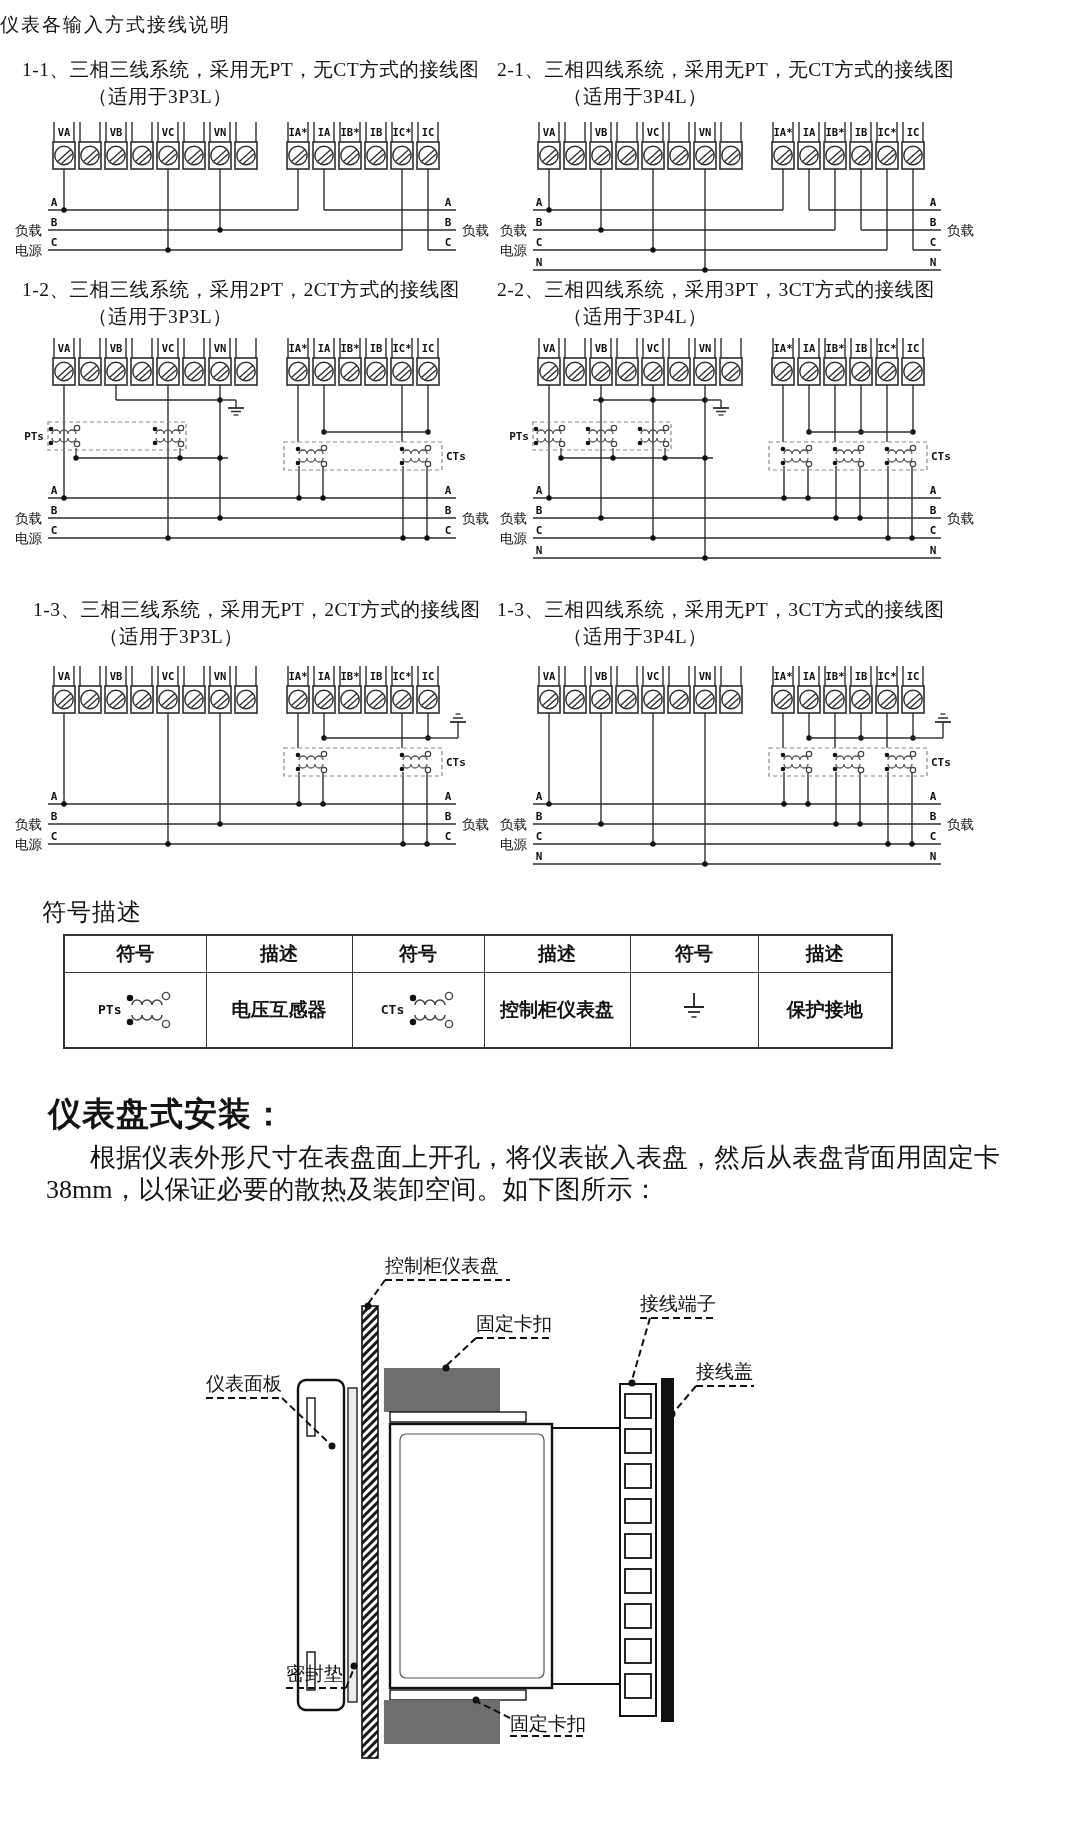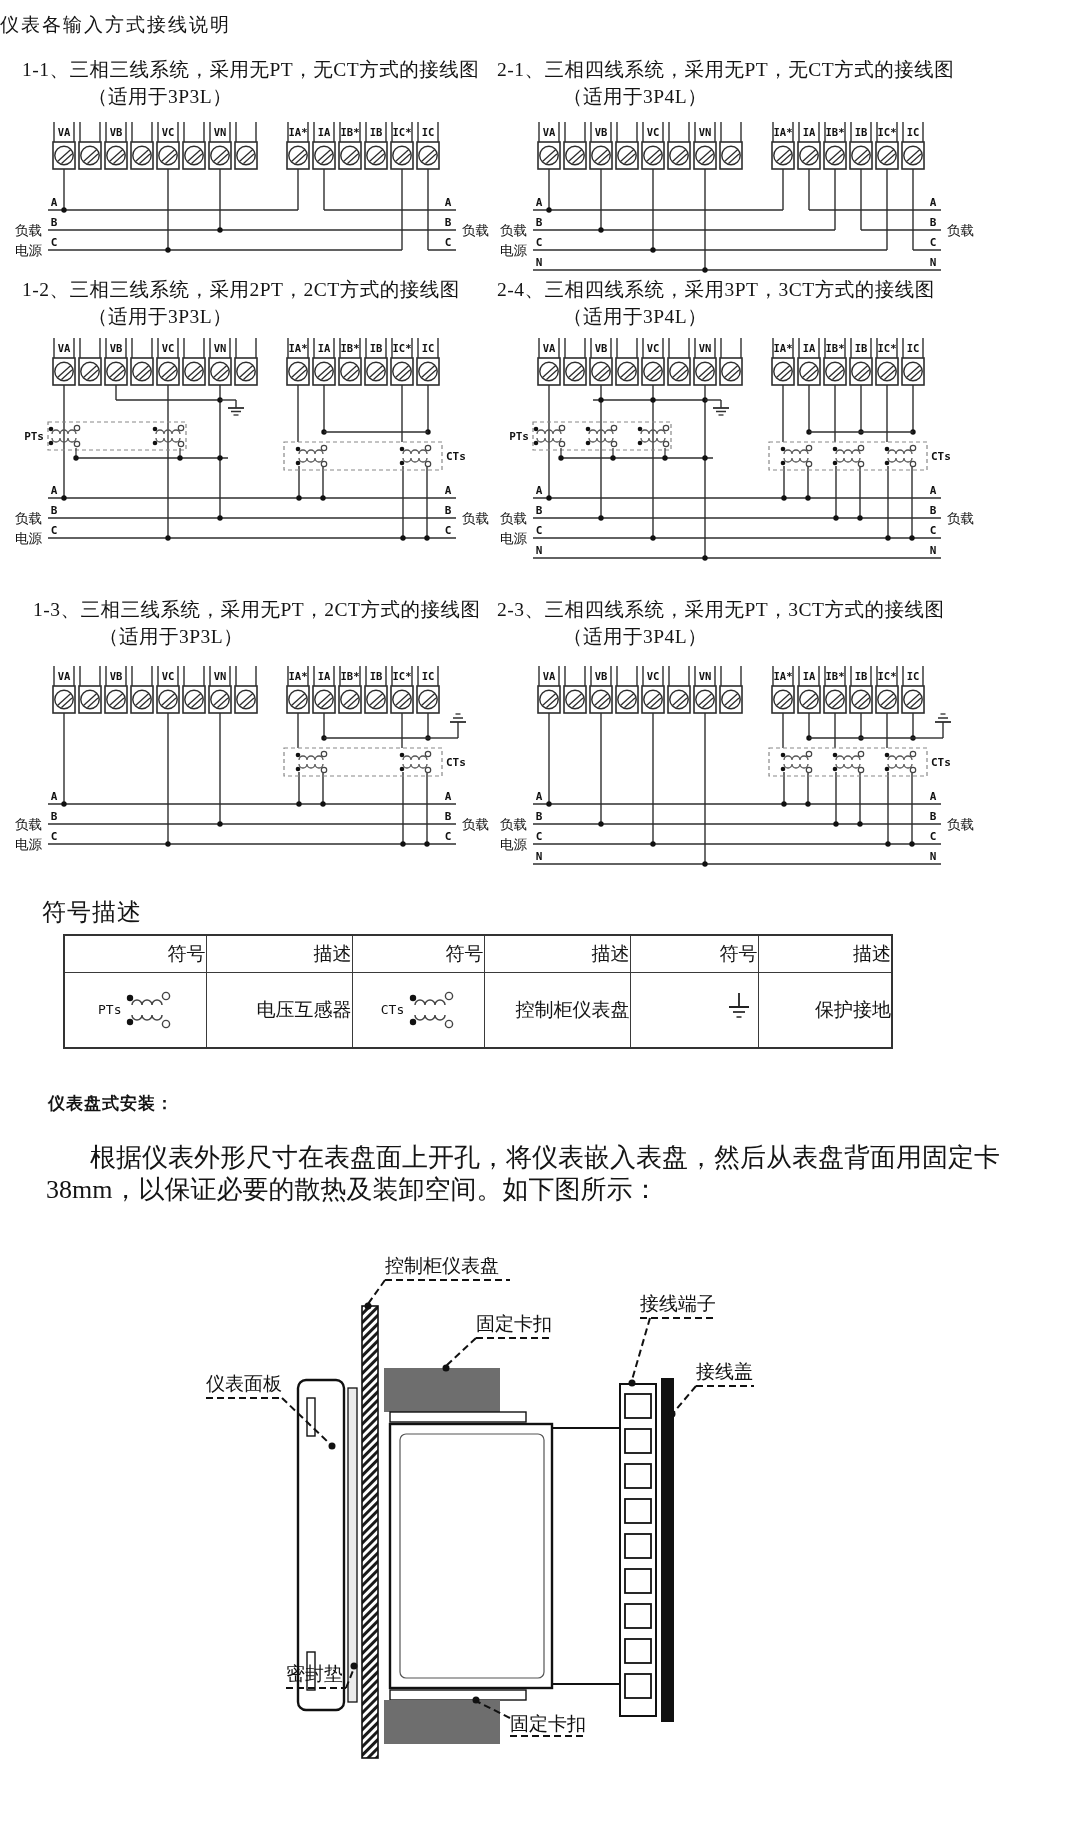--- a/index.html
+++ b/index.html
@@ -5,26 +5,26 @@
   *{box-sizing:border-box}
   body{margin:0;background:#fff}
   .page{position:relative;width:1080px;height:1831px;background:#fff;overflow:hidden;
         font-family:"Liberation Serif","DejaVu Serif",serif;color:#141414}
   .title{position:absolute;top:12px;left:0;width:100%;font-size:19px;letter-spacing:2px}
   .dg-head{position:absolute;font-size:19.5px;line-height:27px;white-space:nowrap;letter-spacing:.5px}
   .dg-head .sub{display:block;padding-left:66px}
   .dg{position:absolute}
   .sym-title{position:absolute;font-size:24px;letter-spacing:1px}
   table.sym{position:absolute;border-collapse:collapse;table-layout:fixed;border:2.5px solid #333;background:#fff}
-  table.sym th,table.sym td{border:1.4px solid #3a3a3a;text-align:right;font-weight:normal;padding:0}
+  table.sym th,table.sym td{border:1.4px solid #3a3a3a;text-align:center;font-weight:bold;padding:0}
   table.sym th{font-size:19px;height:37px}
   table.sym td{font-size:19px;height:76px}
   .symcell{display:flex;align-items:center;justify-content:center;gap:3px}
   .mono{font-family:"DejaVu Sans Mono","Liberation Mono",monospace;font-size:13px}
-  .inst-head{position:absolute;font-family:"Liberation Sans","DejaVu Sans",sans-serif;font-weight:bold;font-size:17px;letter-spacing:1px}
+  .inst-head{position:absolute;font-family:"Liberation Sans","DejaVu Sans",sans-serif;font-weight:bold;font-size:33px;letter-spacing:1px}
   .inst-para{position:absolute;font-family:Liberation Serif, serif;font-size:26px;line-height:31.5px;width:1010px;white-space:nowrap}
   .inst-para .l1{text-indent:44px}
   .fig{position:absolute}
   .fig text{font-family:"Liberation Sans","DejaVu Sans",sans-serif;font-size:19px;fill:#111}
   .note{position:absolute;font-family:"Liberation Sans","DejaVu Sans",sans-serif;font-size:21.5px;letter-spacing:.5px}
 </style>
 </head>
 <body>
 
 <div class="page">
@@ -37,29 +37,29 @@
   </div>
   <div class="dg-head" style="left:497px;top:56px">
     <span>2-1、三相四线系统，采用无PT，无CT方式的接线图</span>
     <span class="sub">（适用于3P4L）</span>
   </div>
   <div class="dg-head" style="left:22px;top:276px">
     <span>1-2、三相三线系统，采用2PT，2CT方式的接线图</span>
     <span class="sub">（适用于3P3L）</span>
   </div>
   <div class="dg-head" style="left:497px;top:276px">
-    <span>2-4、三相四线系统，采用3PT，3CT方式的接线图</span>
+    <span>2-2、三相四线系统，采用3PT，3CT方式的接线图</span>
     <span class="sub">（适用于3P4L）</span>
   </div>
   <div class="dg-head" style="left:33px;top:596px">
     <span>1-3、三相三线系统，采用无PT，2CT方式的接线图</span>
     <span class="sub">（适用于3P3L）</span>
   </div>
   <div class="dg-head" style="left:497px;top:596px">
-    <span>2-3、三相四线系统，采用无PT，3CT方式的接线图</span>
+    <span>1-3、三相四线系统，采用无PT，3CT方式的接线图</span>
     <span class="sub">（适用于3P4L）</span>
   </div>
 
   <div class="dg" style="left:12px;top:118px"><svg xmlns="http://www.w3.org/2000/svg" width="480" height="142" viewBox="0 0 480 142">
         <line x1="42" y1="4" x2="42" y2="24" stroke="#2e2e2e" stroke-width="1.4"></line>
         <line x1="62" y1="4" x2="62" y2="24" stroke="#2e2e2e" stroke-width="1.4"></line>
         <text x="52" y="18" font-size="10.5" text-anchor="middle" font-family="&quot;DejaVu Sans Mono&quot;,&quot;Liberation Mono&quot;,monospace" font-weight="bold" fill="#111">VA</text>
         <rect x="41" y="24" width="22" height="27" fill="none" stroke="#2e2e2e" stroke-width="1.6"></rect>
         <circle cx="52" cy="37.5" r="9.2" fill="none" stroke="#2e2e2e" stroke-width="1.4"></circle>
         <line x1="45.5" y1="43.5" x2="58.8" y2="31.5" stroke="#2e2e2e" stroke-width="1.3"></line>

